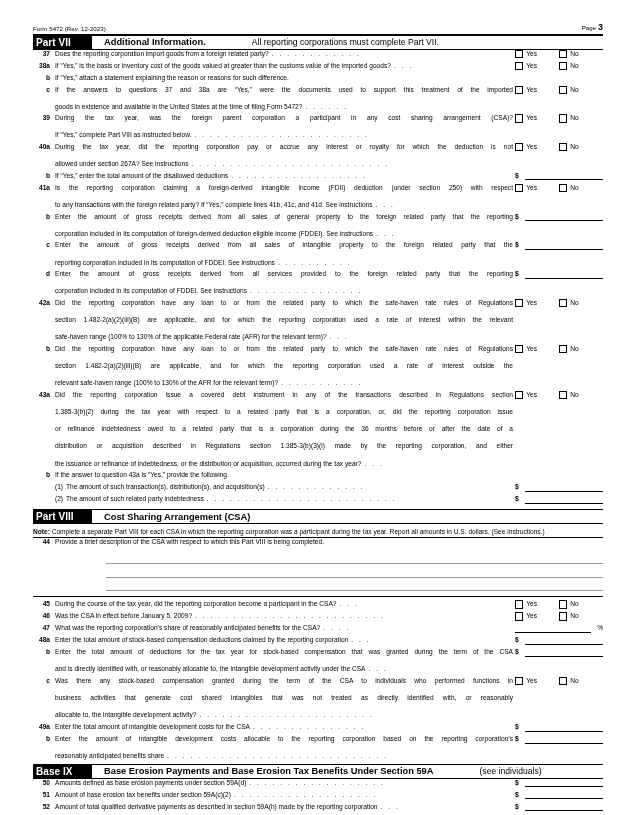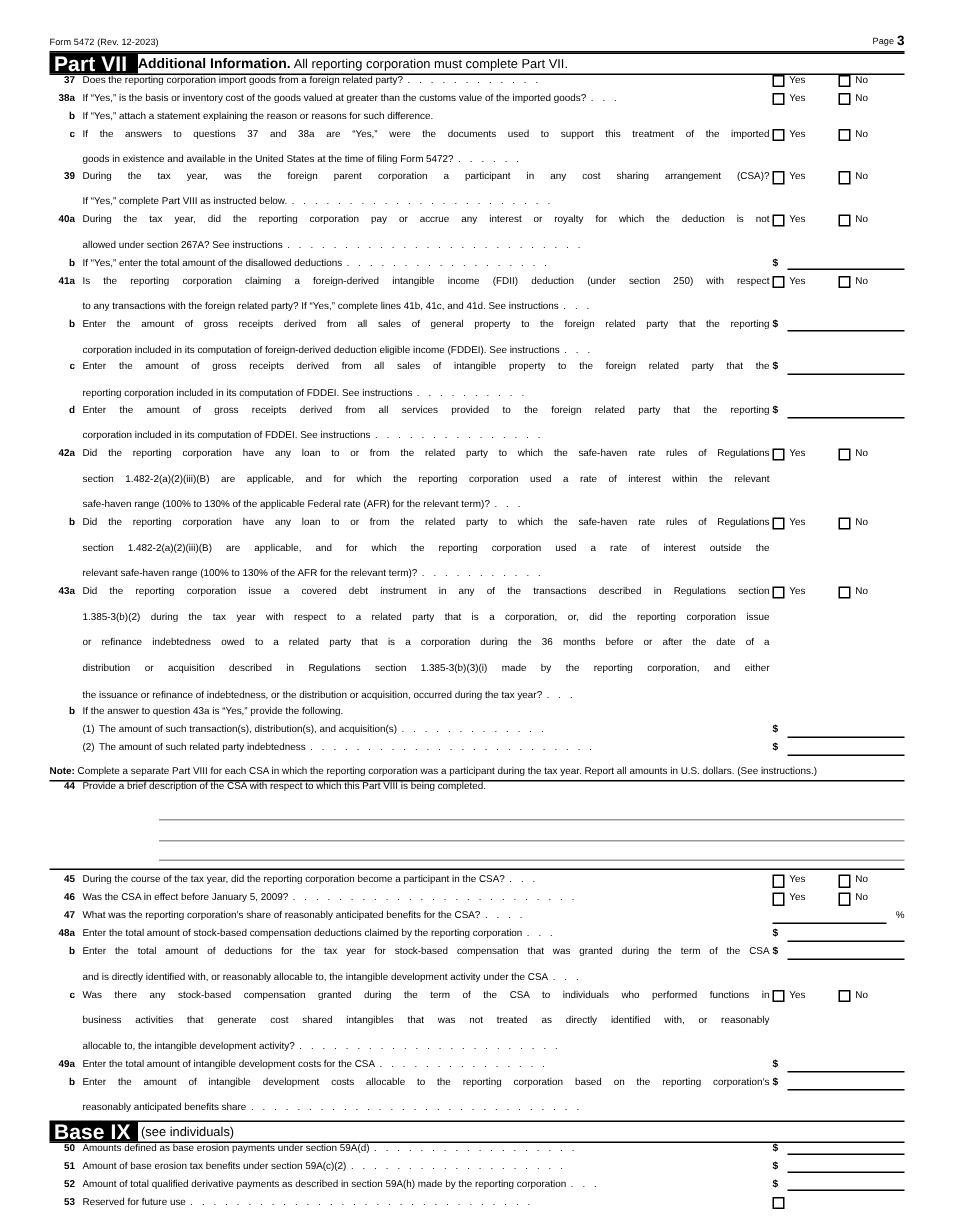--- a/index.html
+++ b/index.html
@@ -46,33 +46,35 @@
     display: flex;
     align-items: stretch;
     border-top: 1.2px solid #000;
     border-bottom: 1.2px solid #000;
     height: 13px;
   }
   .part-tag {
     background: #000;
     color: #fff;
     font-weight: bold;
-    font-size: 14px;
+    font-size: 10px;
     padding: 0 4px 0 3px;
     display: flex;
     align-items: center;
     min-width: 52px;
     letter-spacing: .005em;
   }
   .part-title {
     display: flex;
     align-items: center;
+    padding-left: 12px;
     font-size: 9.3px;
     font-weight: bold;
     white-space: nowrap;
+    gap: 44px;
   }
   .part-title .light {
     font-weight: normal;
     font-size: 8.6px;
     padding-left: 2px;
   }
 
   
   .qrow {
     display: flex;
@@ -194,21 +196,21 @@
       <span>Page</span>
       <b>3</b>
     </span>
   </div>
   <div class="rule-heavy"></div>
 
   <div class="part-bar">
     <div class="part-tag">Part VII</div>
     <div class="part-title">
       <span>Additional Information.</span>
-      <span class="light">All reporting corporation must complete Part VII.</span>
+      <span class="light">All reporting corporations must complete Part VII.</span>
     </div>
   </div>
 
   <div id="part7-items">
       <div class="qrow">
         <div class="qnum">37</div>
         <div class="qbody">
           <div class="qline"><span>Does the reporting corporation import goods from a foreign related party?</span><span class="leader">. . . . . . . . . . . . </span></div>
         </div>
         <div class="yn">
@@ -477,20 +479,26 @@
         <div style="flex: 0 0 88px; width: 88px; display: flex; align-items: flex-end;">
           <div class="money" style="width: 88px;">
             <span class="dollar">$</span>
             <span class="rule"></span>
           </div>
         </div>
       </div>
       <div class="gap-3"></div>
     </div>
 
+  <div class="part-bar" style="margin-top:2px">
+    <div class="part-tag">Part VIII</div>
+    <div class="part-title">
+      <span>Cost Sharing Arrangement (CSA)</span>
+    </div>
+  </div>
 
   <div class="note">
     <b>Note:</b><span> Complete a separate Part VIII for each CSA in which the reporting corporation was a participant during the tax year. Report all amounts in U.S. dollars. (See instructions.)</span>
   </div>
   <div class="rule-light"></div>
 
   <div id="part8-items">
       <div class="qrow">
         <div class="qnum">44</div>
         <div class="qbody">
@@ -623,20 +631,21 @@
             <span class="rule"></span>
           </div>
         </div>
       </div>
       <div class="gap-3"></div>
     </div>
 
   <div class="part-bar">
     <div class="part-tag">Base IX</div>
     <div class="part-title">
+      <span>Base Erosion Payments and Base Erosion Tax Benefits Under Section 59A</span>
       <span class="light">(see individuals)</span>
     </div>
   </div>
 
   <div id="part9-items">
       <div class="qrow">
         <div class="qnum">50</div>
         <div class="qbody">
           <div class="qline"><span>Amounts defined as base erosion payments under section 59A(d)</span><span class="leader">. . . . . . . . . . . . . . . . . . </span></div>
         </div>

